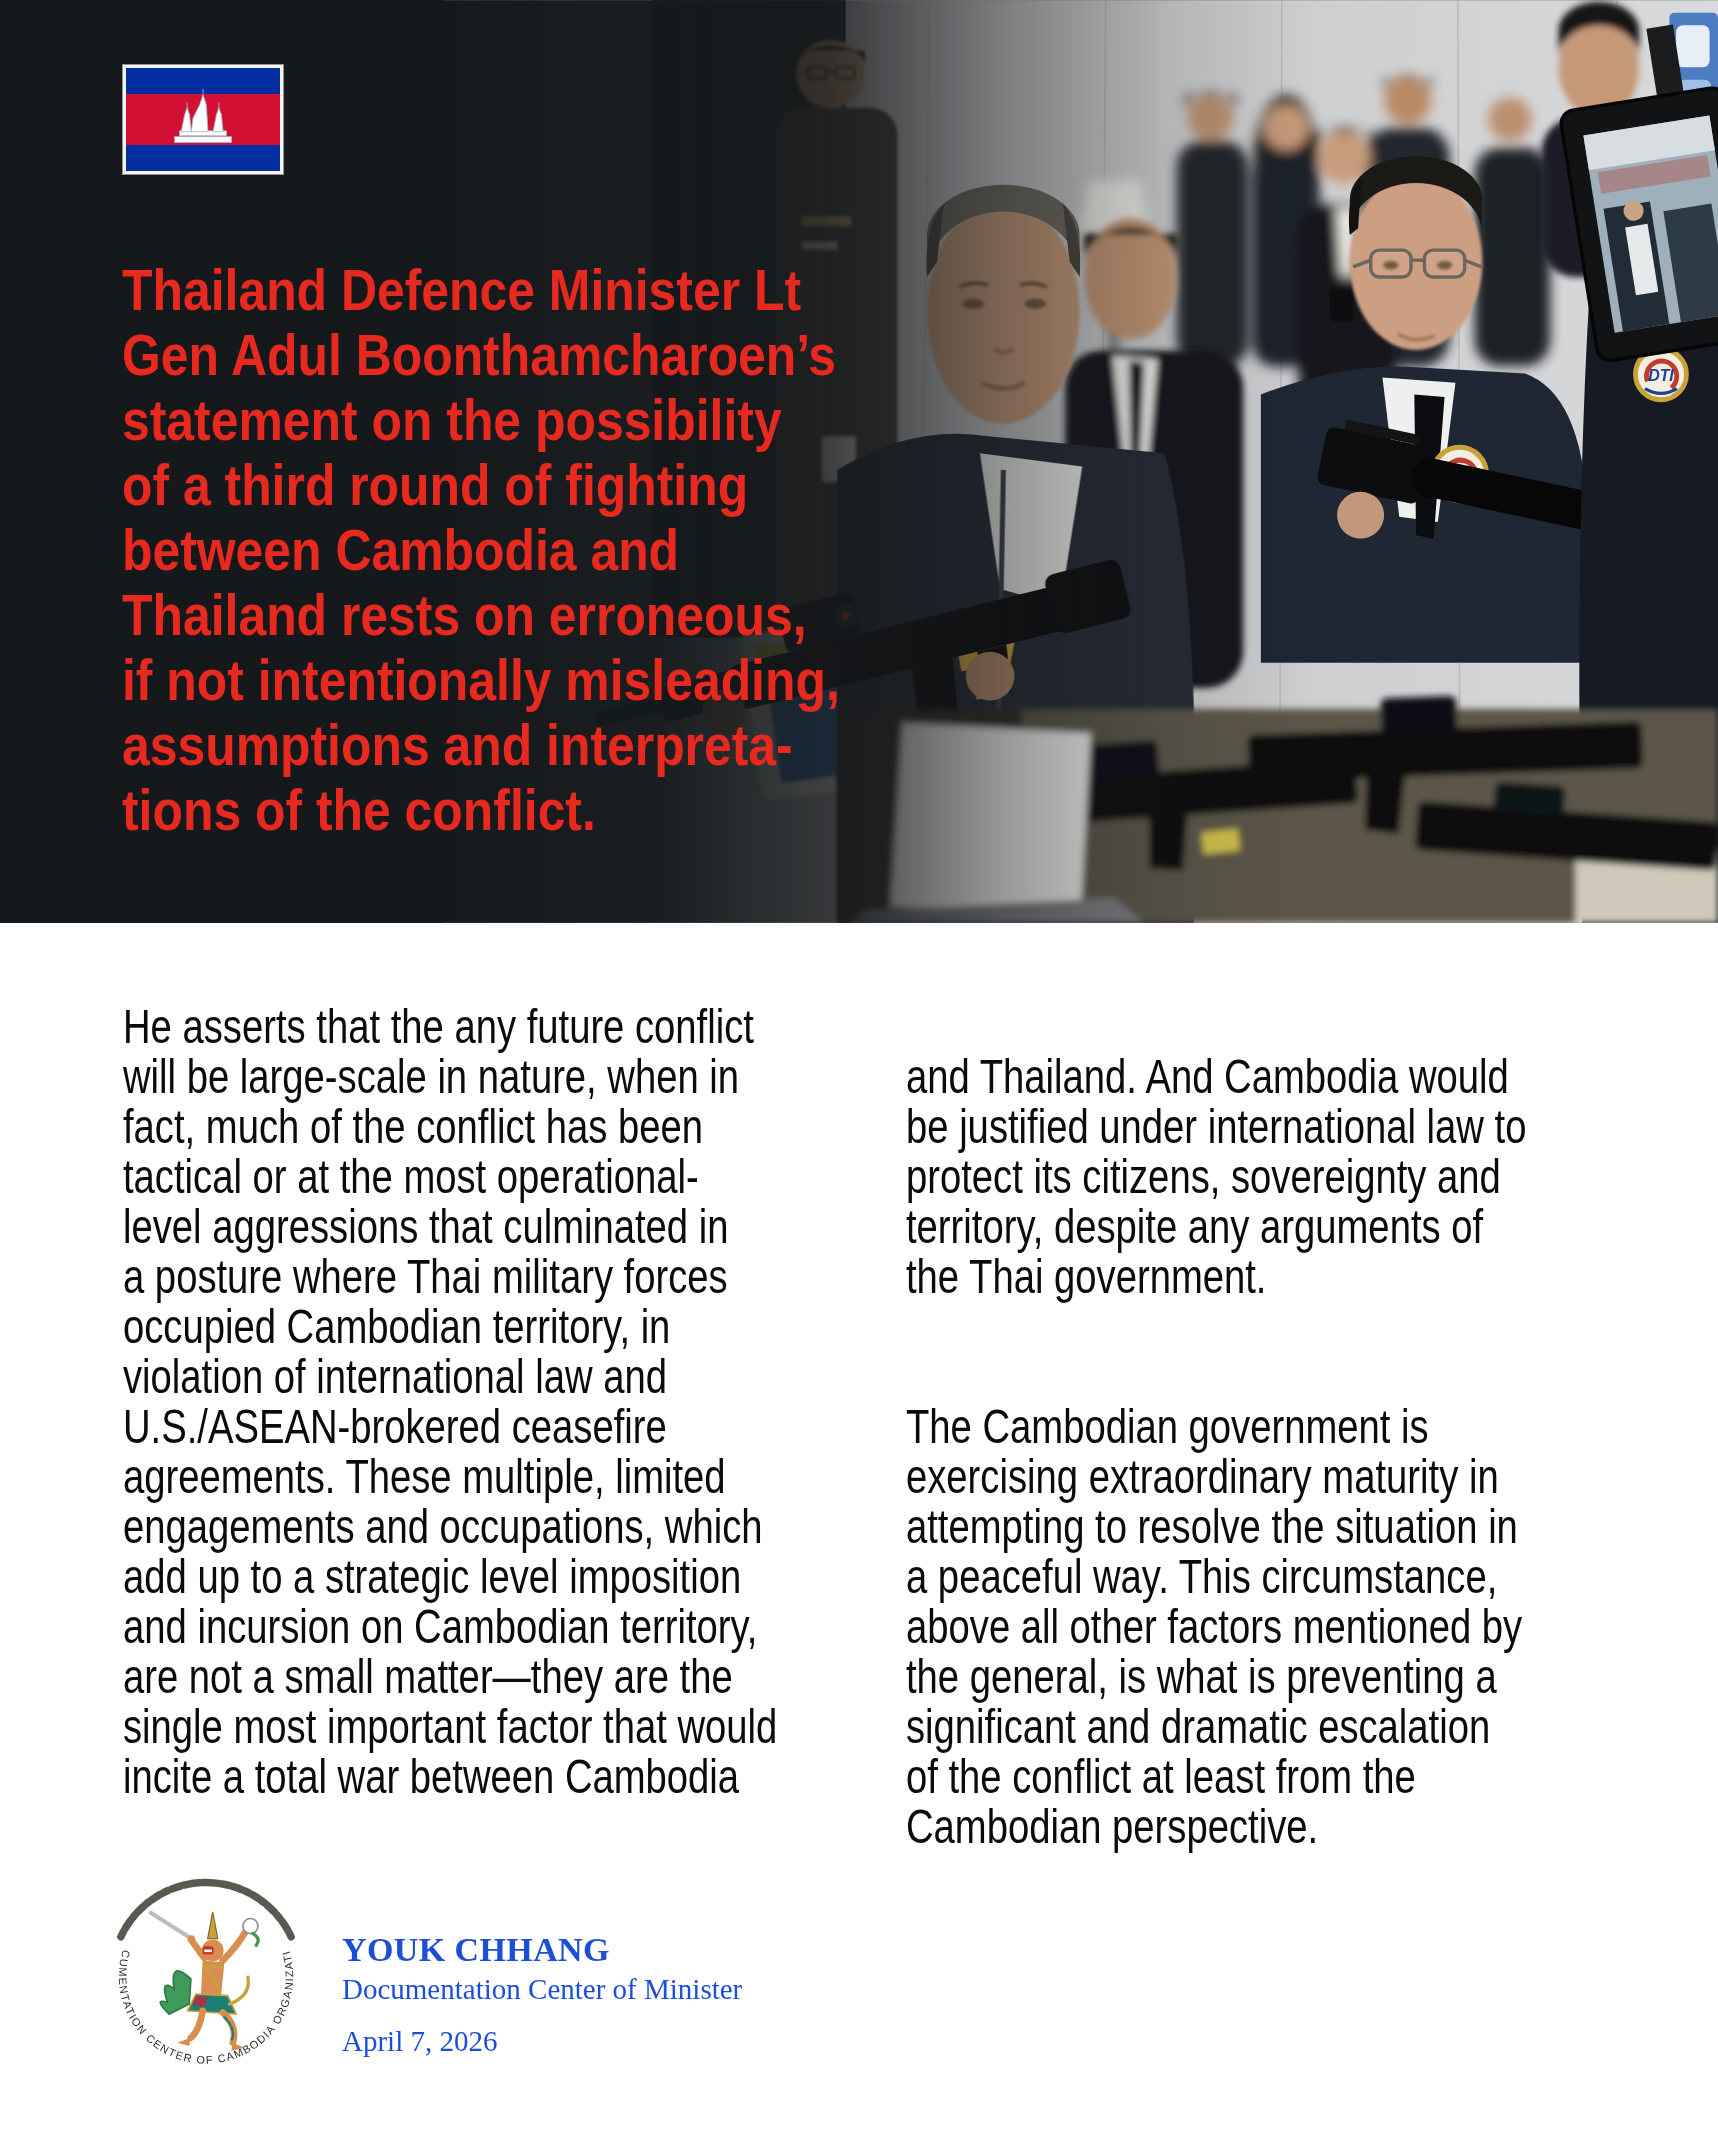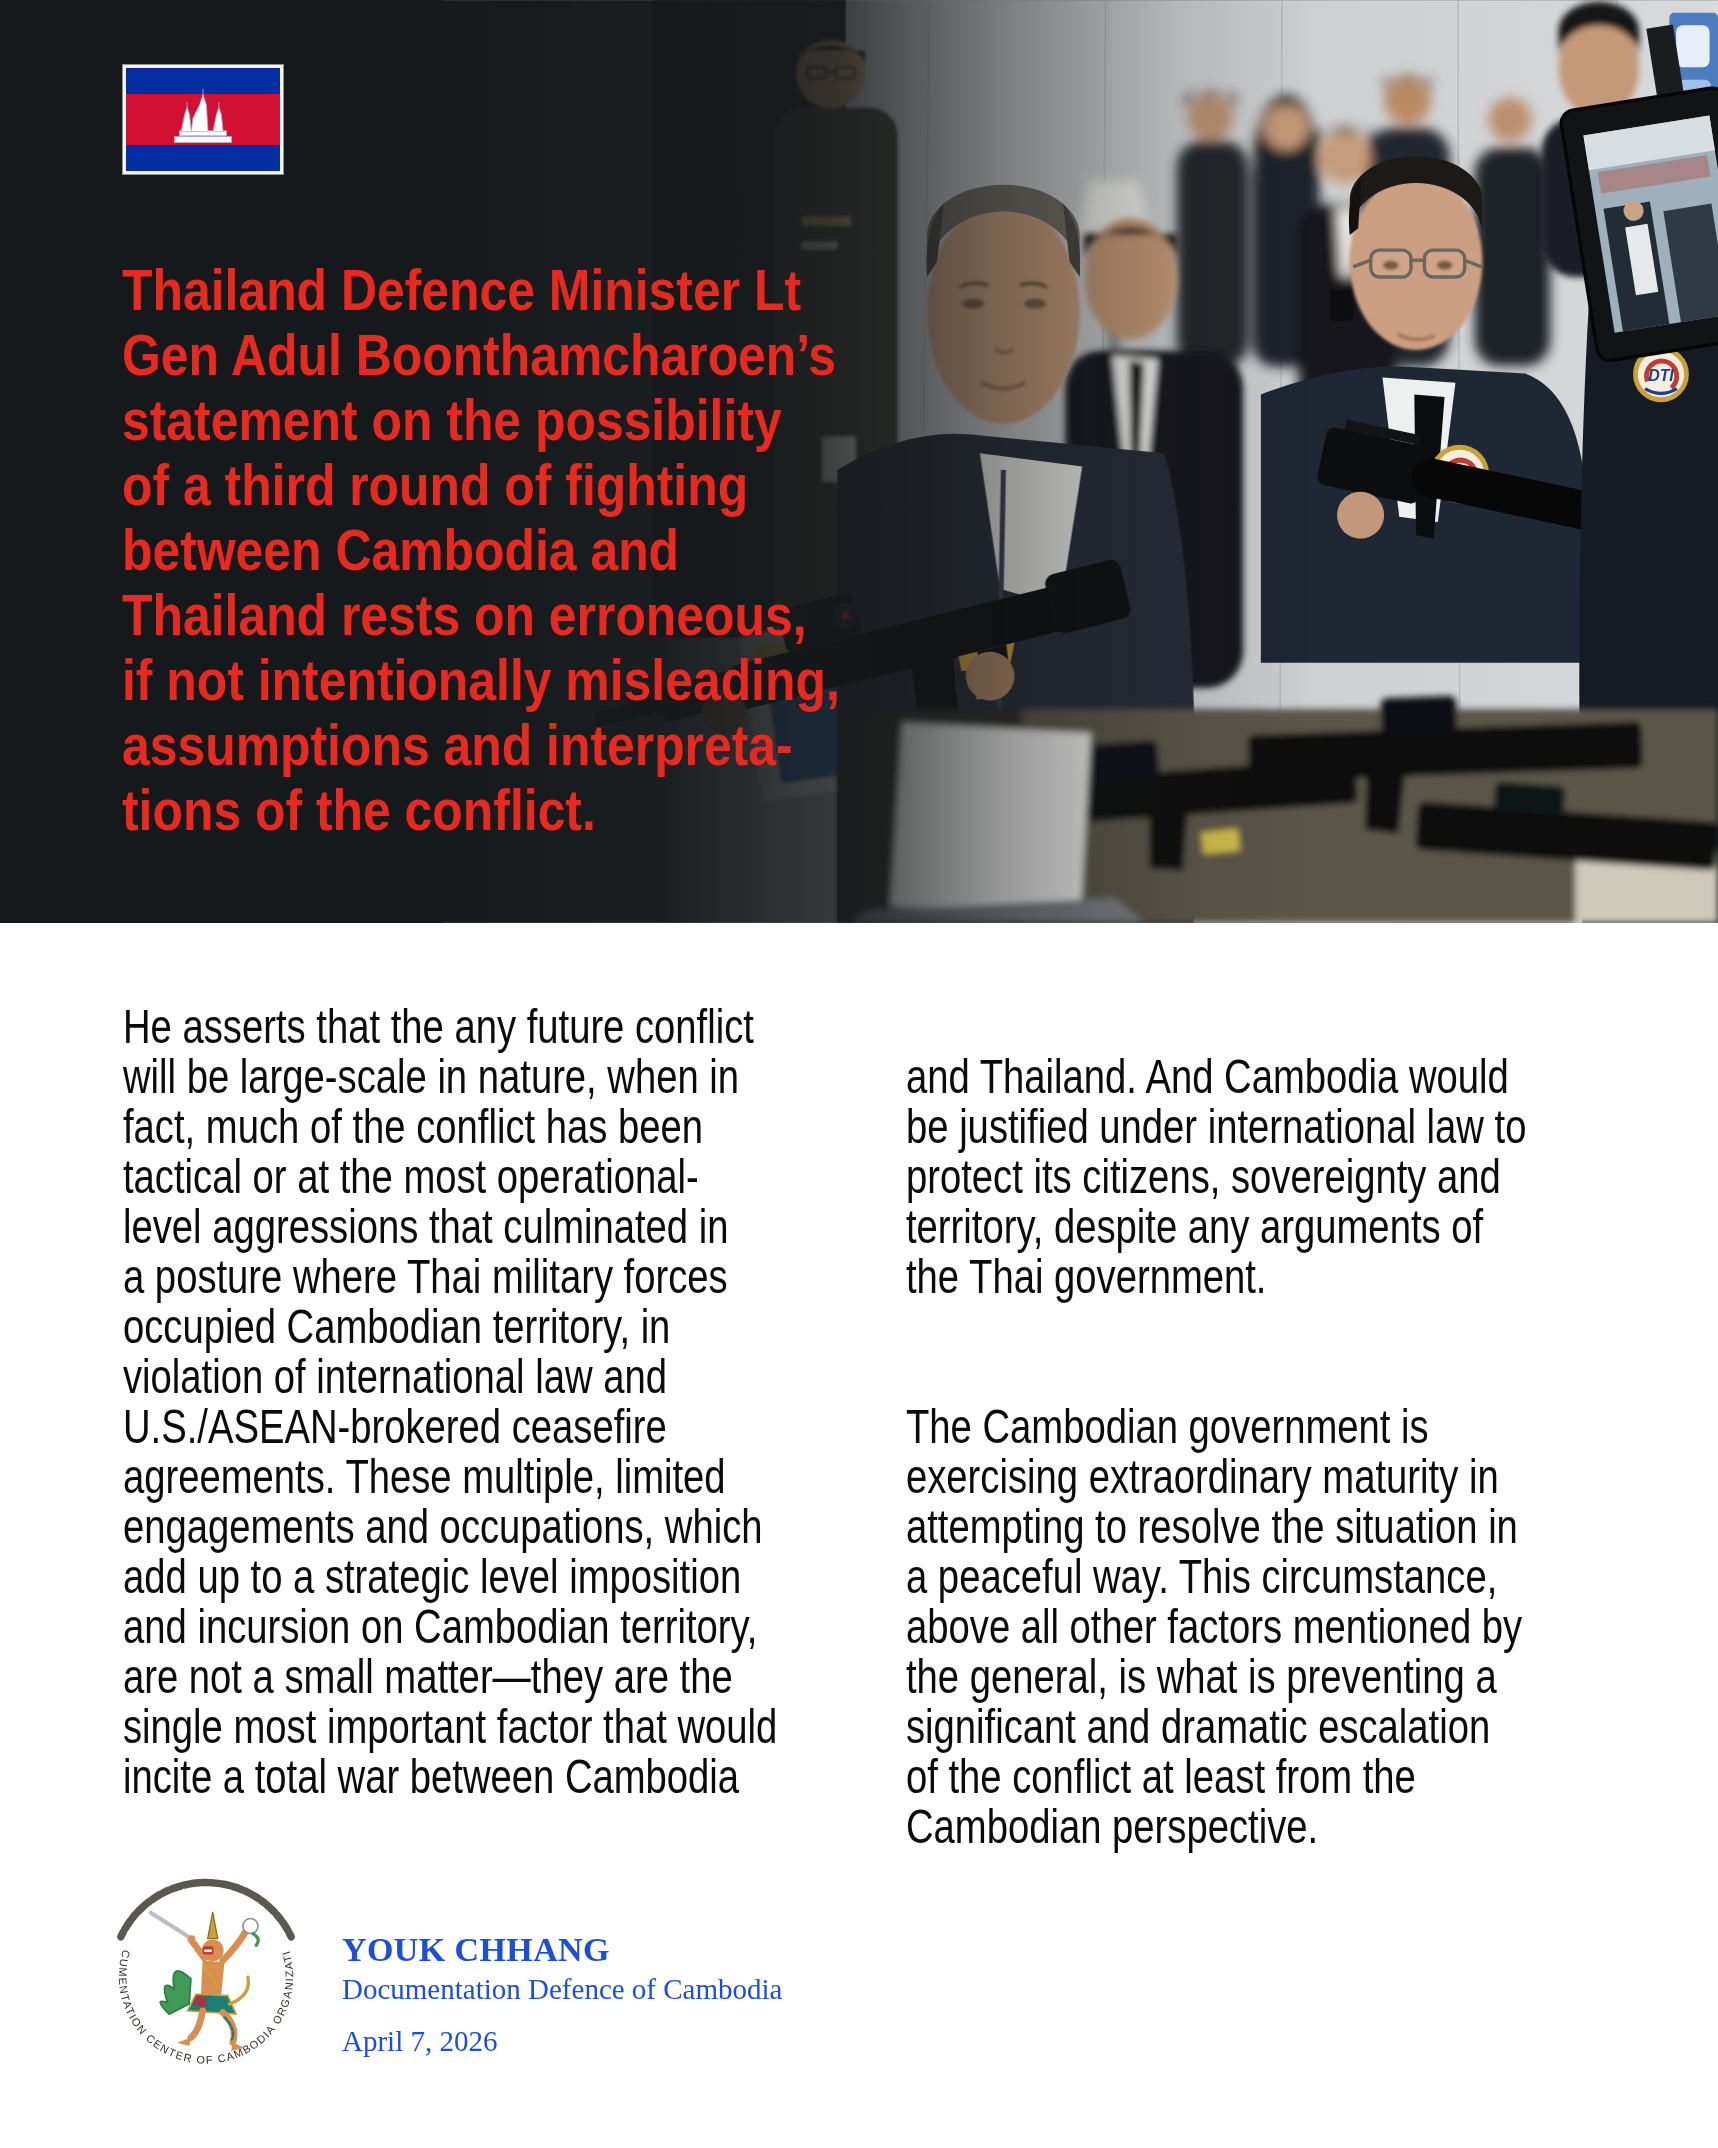--- a/index.html
+++ b/index.html
@@ -363,18 +363,18 @@
         <path d="M150 160 Q168 176 162 196" stroke="#d98e4f" stroke-width="8" fill="none"></path>
         <path d="M152 166 Q166 180 161 192" stroke="#1c7f73" stroke-width="3" stroke-dasharray="4 3" fill="none"></path>
         <polygon points="112,190 96,196 110,200" fill="#d98e4f"></polygon>
         <polygon points="162,196 176,202 160,206" fill="#d98e4f"></polygon>
       </g>
     </svg>
   </div>
 
   <div class="credit">
     <div class="name">YOUK CHHANG</div>
-    <div class="line">Documentation Defence of Cambodia</div>
+    <div class="line">Documentation Center of Minister</div>
     <div class="date">April 7, 2026</div>
   </div>
 
 </div>
 
 
 </body></html>

